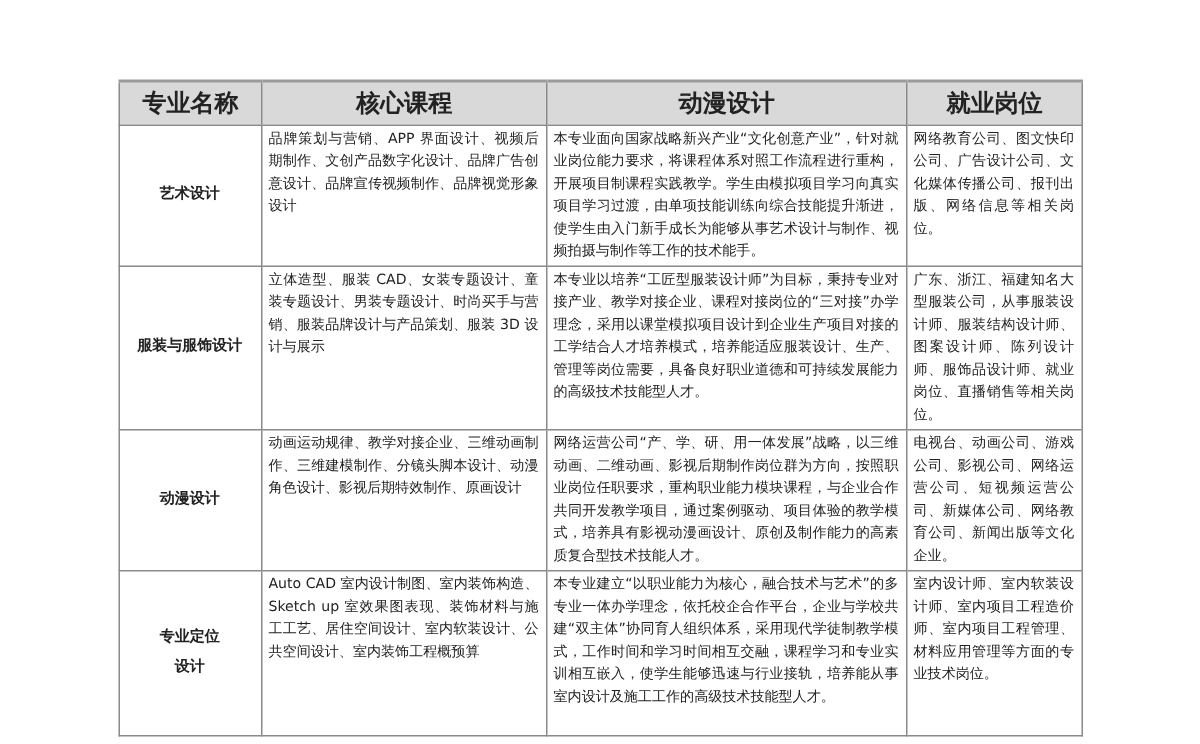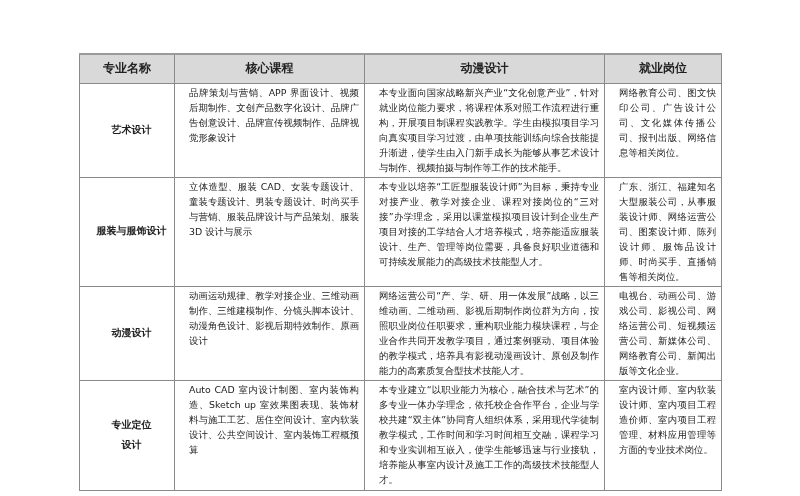--- a/index.html
+++ b/index.html
@@ -8,24 +8,24 @@
   table.major-table {
     position: absolute; left: 79px; top: 53px; width: 642px;
     border-collapse: collapse; table-layout: fixed;
     font-size: 9.4px; line-height: 15px;
   }
   table.major-table th, table.major-table td {
     border: 1px solid #8a8a8a;
   }
   table.major-table thead tr { height: 29px; }
   table.major-table th {
-    background: #d9d9d9; font-weight: bold; font-size: 12px; text-align: center;
+    background: #d9d9d9; font-weight: bold; font-size: 16px; text-align: center;
     border-top: 2px solid #9a9a9a;
   }
-  table.major-table td { vertical-align: top; padding: 1px 5px 2px 14px; text-align: justify; }
+  table.major-table td { vertical-align: top; padding: 1px 5px 2px 4px; text-align: justify; }
   table.major-table td.name-cell { vertical-align: middle; text-align: center; font-size: 10px; font-weight: bold; }
   col.c1 { width: 95px; } col.c2 { width: 190px; } col.c3 { width: 240px; } col.c4 { width: 117px; }
   tr.row-1 { height: 89px; } tr.row-2 { height: 90px; } tr.row-3 { height: 89px; } tr.row-4 { height: 110px; }
   .name-line { display: block; line-height: 20px; }
 </style>
 </head>
 <body>
 
 <table class="major-table">
   <colgroup>
@@ -50,21 +50,21 @@
       <td>品牌策划与营销、APP 界面设计、视频后期制作、文创产品数字化设计、品牌广告创意设计、品牌宣传视频制作、品牌视觉形象设计</td>
       <td>本专业面向国家战略新兴产业“文化创意产业”，针对就业岗位能力要求，将课程体系对照工作流程进行重构，开展项目制课程实践教学。学生由模拟项目学习向真实项目学习过渡，由单项技能训练向综合技能提升渐进，使学生由入门新手成长为能够从事艺术设计与制作、视频拍摄与制作等工作的技术能手。</td>
       <td>网络教育公司、图文快印公司、广告设计公司、文化媒体传播公司、报刊出版、网络信息等相关岗位。</td>
     </tr>
     <tr class="row-2">
       <td class="name-cell">
         <span class="name-line">服装与服饰设计</span>
       </td>
       <td>立体造型、服装 CAD、女装专题设计、童装专题设计、男装专题设计、时尚买手与营销、服装品牌设计与产品策划、服装 3D 设计与展示</td>
       <td>本专业以培养“工匠型服装设计师”为目标，秉持专业对接产业、教学对接企业、课程对接岗位的“三对接”办学理念，采用以课堂模拟项目设计到企业生产项目对接的工学结合人才培养模式，培养能适应服装设计、生产、管理等岗位需要，具备良好职业道德和可持续发展能力的高级技术技能型人才。</td>
-      <td>广东、浙江、福建知名大型服装公司，从事服装设计师、网络运营公司、图案设计师、陈列设计师、服饰品设计师、时尚买手、直播销售等相关岗位。</td>
+      <td>广东、浙江、福建知名大型服装公司，从事服装设计师、服装结构设计师、图案设计师、陈列设计师、服饰品设计师、就业岗位、直播销售等相关岗位。</td>
     </tr>
     <tr class="row-3">
       <td class="name-cell">
         <span class="name-line">动漫设计</span>
       </td>
       <td>动画运动规律、教学对接企业、三维动画制作、三维建模制作、分镜头脚本设计、动漫角色设计、影视后期特效制作、原画设计</td>
       <td>网络运营公司“产、学、研、用一体发展”战略，以三维动画、二维动画、影视后期制作岗位群为方向，按照职业岗位任职要求，重构职业能力模块课程，与企业合作共同开发教学项目，通过案例驱动、项目体验的教学模式，培养具有影视动漫画设计、原创及制作能力的高素质复合型技术技能人才。</td>
       <td>电视台、动画公司、游戏公司、影视公司、网络运营公司、短视频运营公司、新媒体公司、网络教育公司、新闻出版等文化企业。</td>
     </tr>
     <tr class="row-4">

